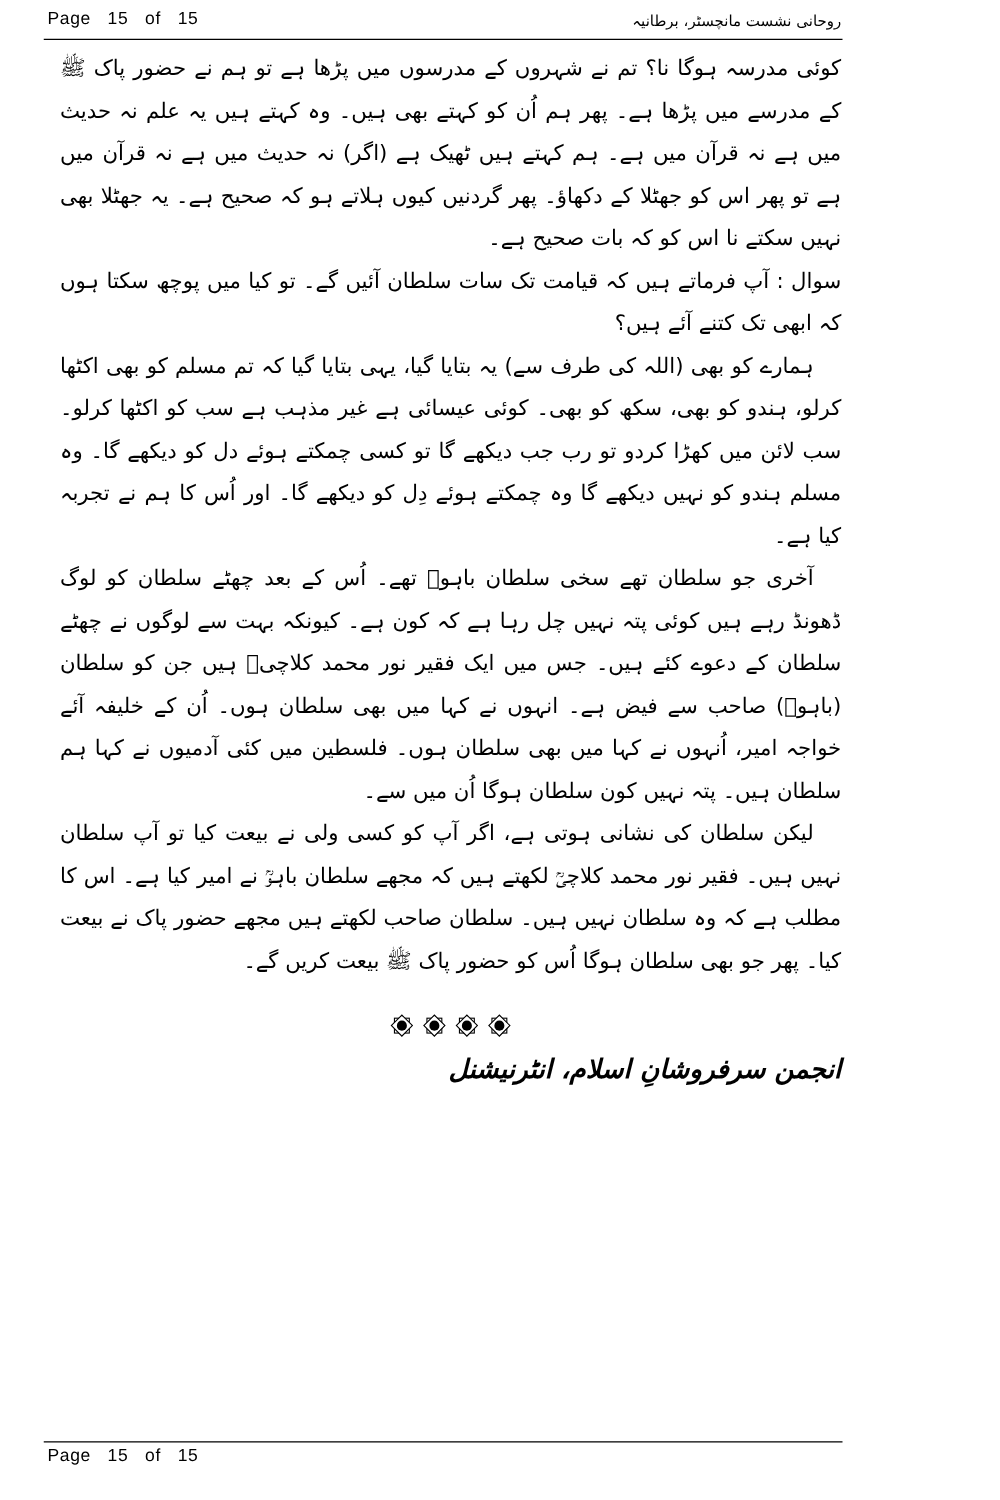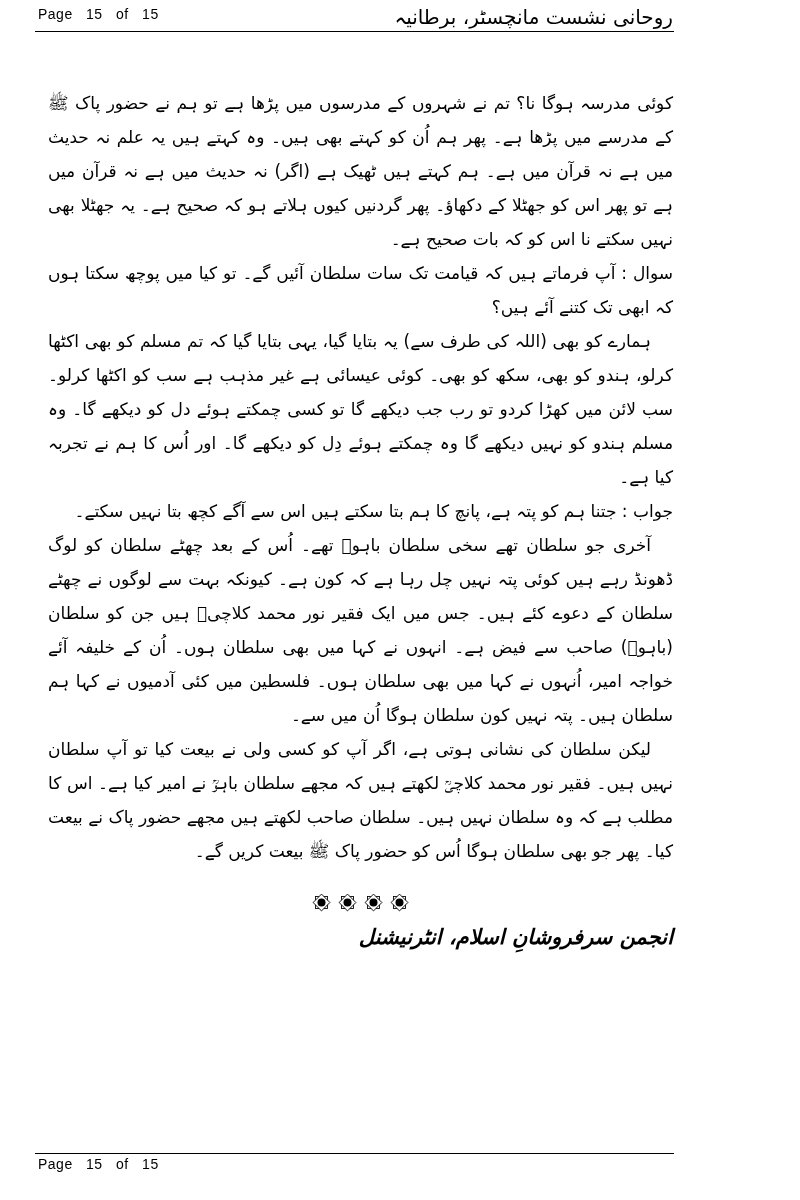--- a/index.html
+++ b/index.html
@@ -10,28 +10,27 @@
     font-family:"Liberation Sans",sans-serif;
     overflow:hidden;
   }
   
   .page-header{
     position:absolute;top:6px;left:38px;right:36px;
     display:flex;justify-content:space-between;align-items:flex-start;
   }
   .page-num{font-size:14px;letter-spacing:.5px;word-spacing:9px;white-space:nowrap;}
   .urdu{font-family:"DejaVu Sans","Liberation Sans",sans-serif;direction:rtl;unicode-bidi:embed;}
-  .header-title{font-size:20px;line-height:22px;}
+  .header-title{font-size:12px;line-height:22px;}
   .rule{position:absolute;left:35px;right:35px;border-top:1px solid #000;height:0;}
   .header-rule{top:31px;}
   
   .doc-body{
     position:absolute;top:38px;left:48px;right:36px;
     direction:rtl;
-    margin-top:48px;
   }
   .para{
     font-size:17px;line-height:34px;
     text-align:justify;text-align-last:right;
     margin:0;text-indent:22px;
   }
   .para.noindent{text-indent:0;}
   .attribution{
     font-size:13.5px;line-height:22px;
     margin:8px 0 0;text-align:right;
@@ -68,21 +67,20 @@
   <header class="page-header">
     <span class="page-num">Page 15 of 15</span>
     <span class="urdu header-title">روحانی نشست مانچسٹر، برطانیہ</span>
   </header>
   <div class="rule header-rule"></div>
 
   <main class="doc-body">
     <p class="urdu para noindent">کوئی مدرسہ ہوگا نا؟ تم نے شہروں کے مدرسوں میں پڑھا ہے تو ہم نے حضور پاک ﷺ کے مدرسے میں پڑھا ہے۔ پھر ہم اُن کو کہتے بھی ہیں۔ وہ کہتے ہیں یہ علم نہ حدیث میں ہے نہ قرآن میں ہے۔ ہم کہتے ہیں ٹھیک ہے (اگر) نہ حدیث میں ہے نہ قرآن میں ہے تو پھر اس کو جھٹلا کے دکھاؤ۔ پھر گردنیں کیوں ہلاتے ہو کہ صحیح ہے۔ یہ جھٹلا بھی نہیں سکتے نا اس کو کہ بات صحیح ہے۔</p>
     <p class="urdu para noindent">سوال : آپ فرماتے ہیں کہ قیامت تک سات سلطان آئیں گے۔ تو کیا میں پوچھ سکتا ہوں کہ ابھی تک کتنے آئے ہیں؟</p>
     <p class="urdu para">ہمارے کو بھی (اللہ کی طرف سے) یہ بتایا گیا، یہی بتایا گیا کہ تم مسلم کو بھی اکٹھا کرلو، ہندو کو بھی، سکھ کو بھی۔ کوئی عیسائی ہے غیر مذہب ہے سب کو اکٹھا کرلو۔ سب لائن میں کھڑا کردو تو رب جب دیکھے گا تو کسی چمکتے ہوئے دل کو دیکھے گا۔ وہ مسلم ہندو کو نہیں دیکھے گا وہ چمکتے ہوئے دِل کو دیکھے گا۔ اور اُس کا ہم نے تجربہ کیا ہے۔</p>
-    <p class="urdu para noindent">جواب : جتنا ہم کو پتہ ہے، پانچ کا ہم بتا سکتے ہیں اس سے آگے کچھ بتا نہیں سکتے۔</p>
     <p class="urdu para">آخری جو سلطان تھے سخی سلطان باہوؒ تھے۔ اُس کے بعد چھٹے سلطان کو لوگ ڈھونڈ رہے ہیں کوئی پتہ نہیں چل رہا ہے کہ کون ہے۔ کیونکہ بہت سے لوگوں نے چھٹے سلطان کے دعوے کئے ہیں۔ جس میں ایک فقیر نور محمد کلاچیؒ ہیں جن کو سلطان (باہوؒ) صاحب سے فیض ہے۔ انہوں نے کہا میں بھی سلطان ہوں۔ اُن کے خلیفہ آئے خواجہ امیر، اُنہوں نے کہا میں بھی سلطان ہوں۔ فلسطین میں کئی آدمیوں نے کہا ہم سلطان ہیں۔ پتہ نہیں کون سلطان ہوگا اُن میں سے۔</p>
     <p class="urdu para">لیکن سلطان کی نشانی ہوتی ہے، اگر آپ کو کسی ولی نے بیعت کیا تو آپ سلطان نہیں ہیں۔ فقیر نور محمد کلاچیؒ لکھتے ہیں کہ مجھے سلطان باہوؒ نے امیر کیا ہے۔ اس کا مطلب ہے کہ وہ سلطان نہیں ہیں۔ سلطان صاحب لکھتے ہیں مجھے حضور پاک نے بیعت کیا۔ پھر جو بھی سلطان ہوگا اُس کو حضور پاک ﷺ بیعت کریں گے۔</p>
 
     <div class="ornament-row">
       <span>
           <svg width="21" height="21" viewBox="0 0 24 24">
             <g stroke="#000" stroke-width="1" fill="#fff">
               <rect x="5.2" y="5.2" width="13.6" height="13.6"></rect>
               <rect x="5.2" y="5.2" width="13.6" height="13.6" transform="rotate(45 12 12)"></rect>
             </g>

